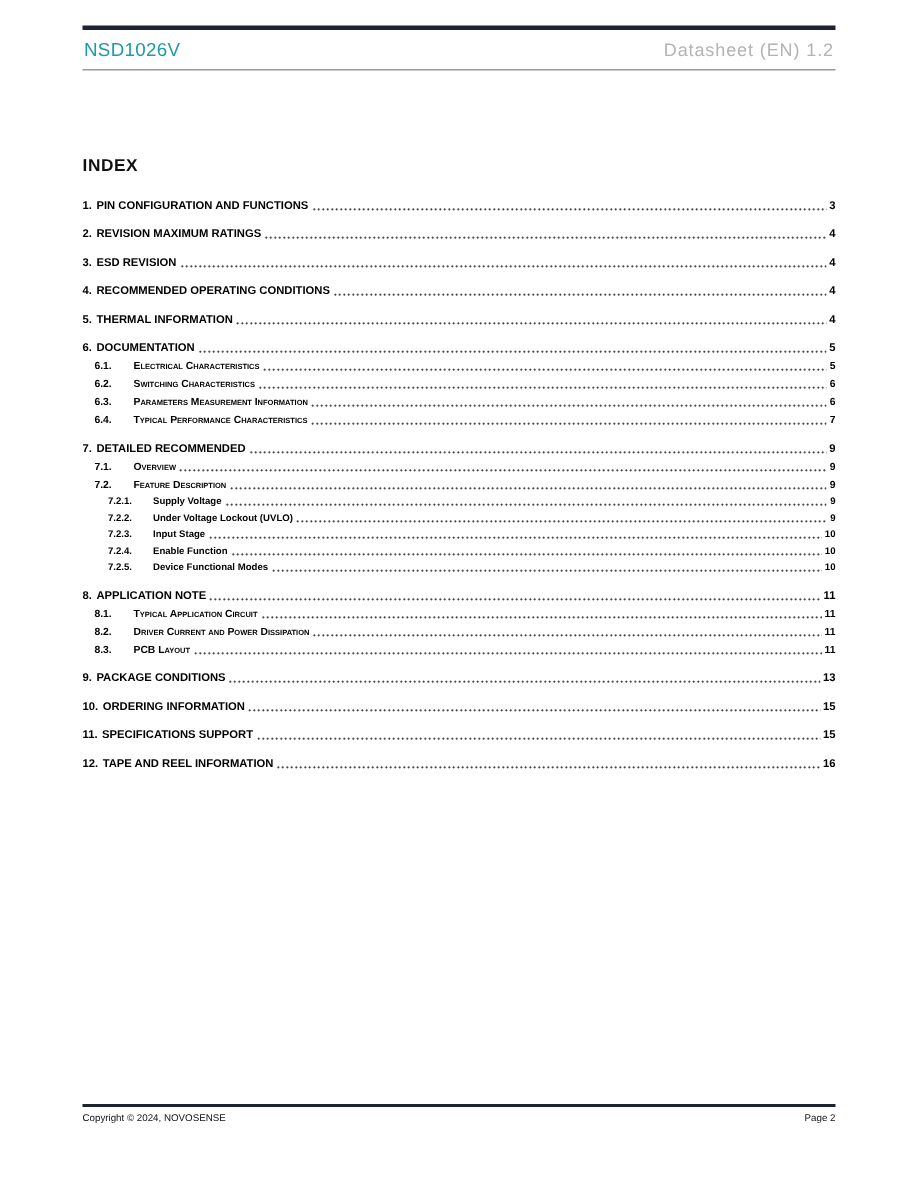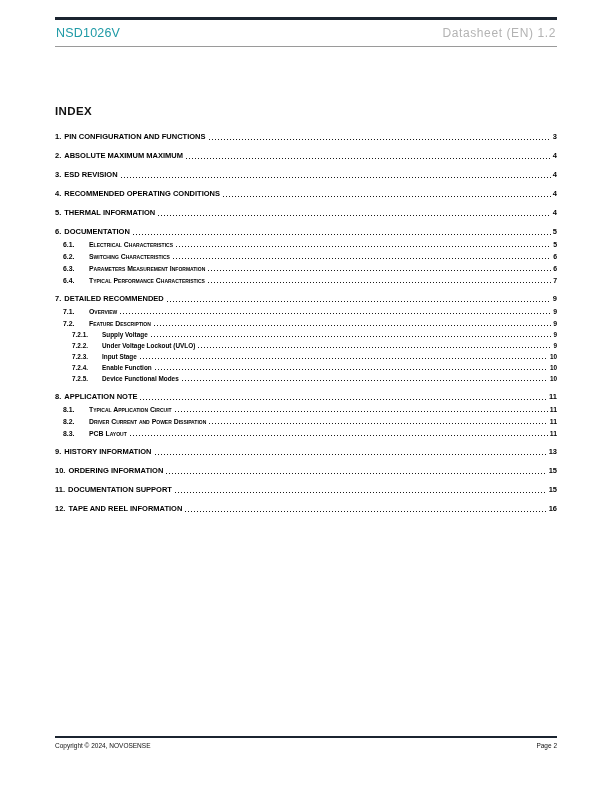--- a/index.html
+++ b/index.html
@@ -81,21 +81,21 @@
     <nav class="toc" id="toc">
   <div class="toc-row lvl1">
     <span class="toc-number">1.</span>
     <span class="toc-title">PIN CONFIGURATION AND FUNCTIONS</span>
     <span class="toc-leader"></span>
     <span class="toc-page">3</span>
   </div>
 
   <div class="toc-row lvl1">
     <span class="toc-number">2.</span>
-    <span class="toc-title">ABSOLUTE MAXIMUM MAXIMUM</span>
+    <span class="toc-title">REVISION MAXIMUM RATINGS</span>
     <span class="toc-leader"></span>
     <span class="toc-page">4</span>
   </div>
 
   <div class="toc-row lvl1">
     <span class="toc-number">3.</span>
     <span class="toc-title">ESD REVISION</span>
     <span class="toc-leader"></span>
     <span class="toc-page">4</span>
   </div>
@@ -228,35 +228,35 @@
 
   <div class="toc-row lvl2">
     <span class="toc-number">8.3.</span>
     <span class="toc-title">PCB Layout</span>
     <span class="toc-leader"></span>
     <span class="toc-page">11</span>
   </div>
 
   <div class="toc-row lvl1">
     <span class="toc-number">9.</span>
-    <span class="toc-title">HISTORY INFORMATION</span>
+    <span class="toc-title">PACKAGE CONDITIONS</span>
     <span class="toc-leader"></span>
     <span class="toc-page">13</span>
   </div>
 
   <div class="toc-row lvl1">
     <span class="toc-number">10.</span>
     <span class="toc-title">ORDERING INFORMATION</span>
     <span class="toc-leader"></span>
     <span class="toc-page">15</span>
   </div>
 
   <div class="toc-row lvl1">
     <span class="toc-number">11.</span>
-    <span class="toc-title">DOCUMENTATION SUPPORT</span>
+    <span class="toc-title">SPECIFICATIONS SUPPORT</span>
     <span class="toc-leader"></span>
     <span class="toc-page">15</span>
   </div>
 
   <div class="toc-row lvl1">
     <span class="toc-number">12.</span>
     <span class="toc-title">TAPE AND REEL INFORMATION</span>
     <span class="toc-leader"></span>
     <span class="toc-page">16</span>
   </div>

